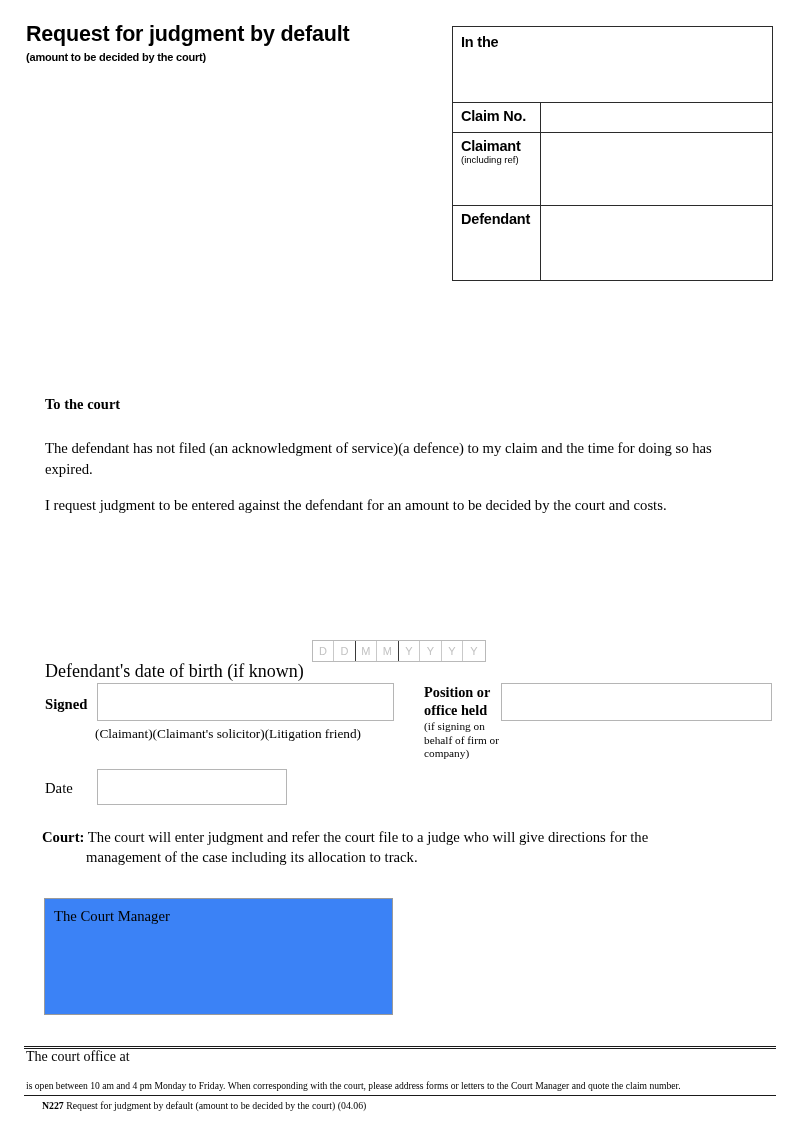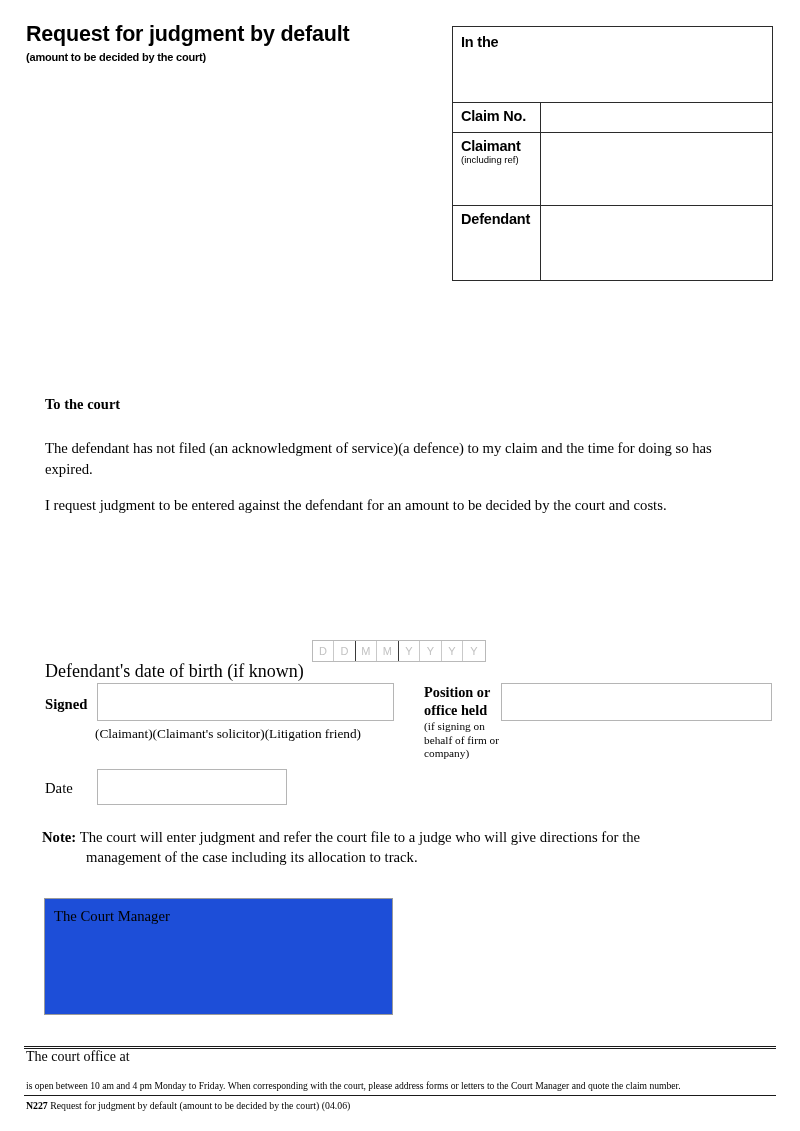--- a/index.html
+++ b/index.html
@@ -247,21 +247,21 @@
 
   
   .court-box {
     position: absolute;
     left: 44px;
     top: 898px;
     width: 349px;
     height: 117px;
     border: 1px solid #9a9a9a;
     box-sizing: border-box;
-    background: #1d4ed8;
+    background: #3b82f6;
     padding: 8px 0 0 9px;
   }
   .court-box-text {
     font-size: 14.7px;
     line-height: 19px;
   }
 
   
   .footer {
     position: absolute;
@@ -293,20 +293,21 @@
   }
   .footer-line-2 {
     font-size: 9.6px;
     line-height: 12px;
     padding: 1px 0 3px 2px;
   }
   .footer-line-3 {
     font-size: 9.8px;
     line-height: 12px;
     padding: 4px 0 0 2px;
+    margin-left: 16px;
   }
   .footer-line-3 .code { font-weight: bold; }
 </style>
 </head>
 <body>
 
 <div class="page">
 
   <div class="form-title">
     <span class="line1">Request for judgment by default</span>
@@ -363,21 +364,21 @@
   <div class="signed-caption">(Claimant)(Claimant's solicitor)(Litigation friend)</div>
 
   <div class="position-label">Position or office held</div>
   <div class="position-sub">(if signing on behalf of firm or company)</div>
   <div class="position-box"></div>
 
   <div class="date-label">Date</div>
   <div class="date-box"></div>
 
   <div class="note">
-    <span class="note-word">Note:</span>
+    <span class="note-word">Court:</span>
     <span>The court will enter judgment and refer the court file to a judge who will give directions for the</span>
     <span class="note-l2">management of the case including its allocation to track.</span>
   </div>
 
   <div class="court-box">
     <div class="court-box-text">The Court Manager</div>
     <div class="court-box-text"></div>
   </div>
 
   <div class="footer">

